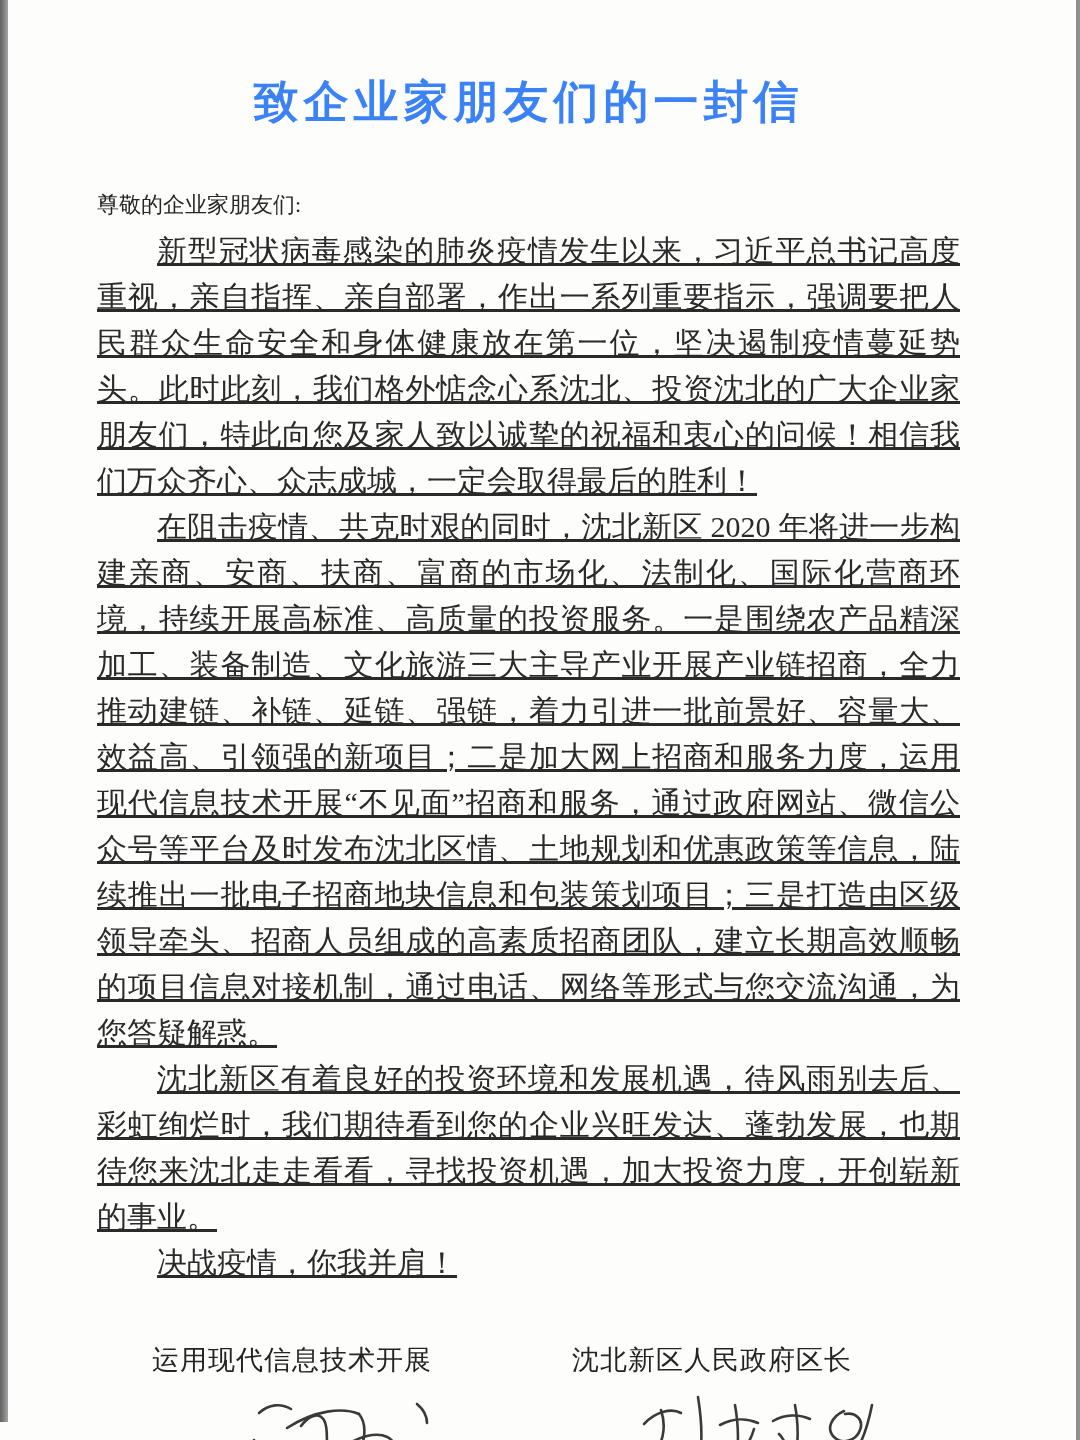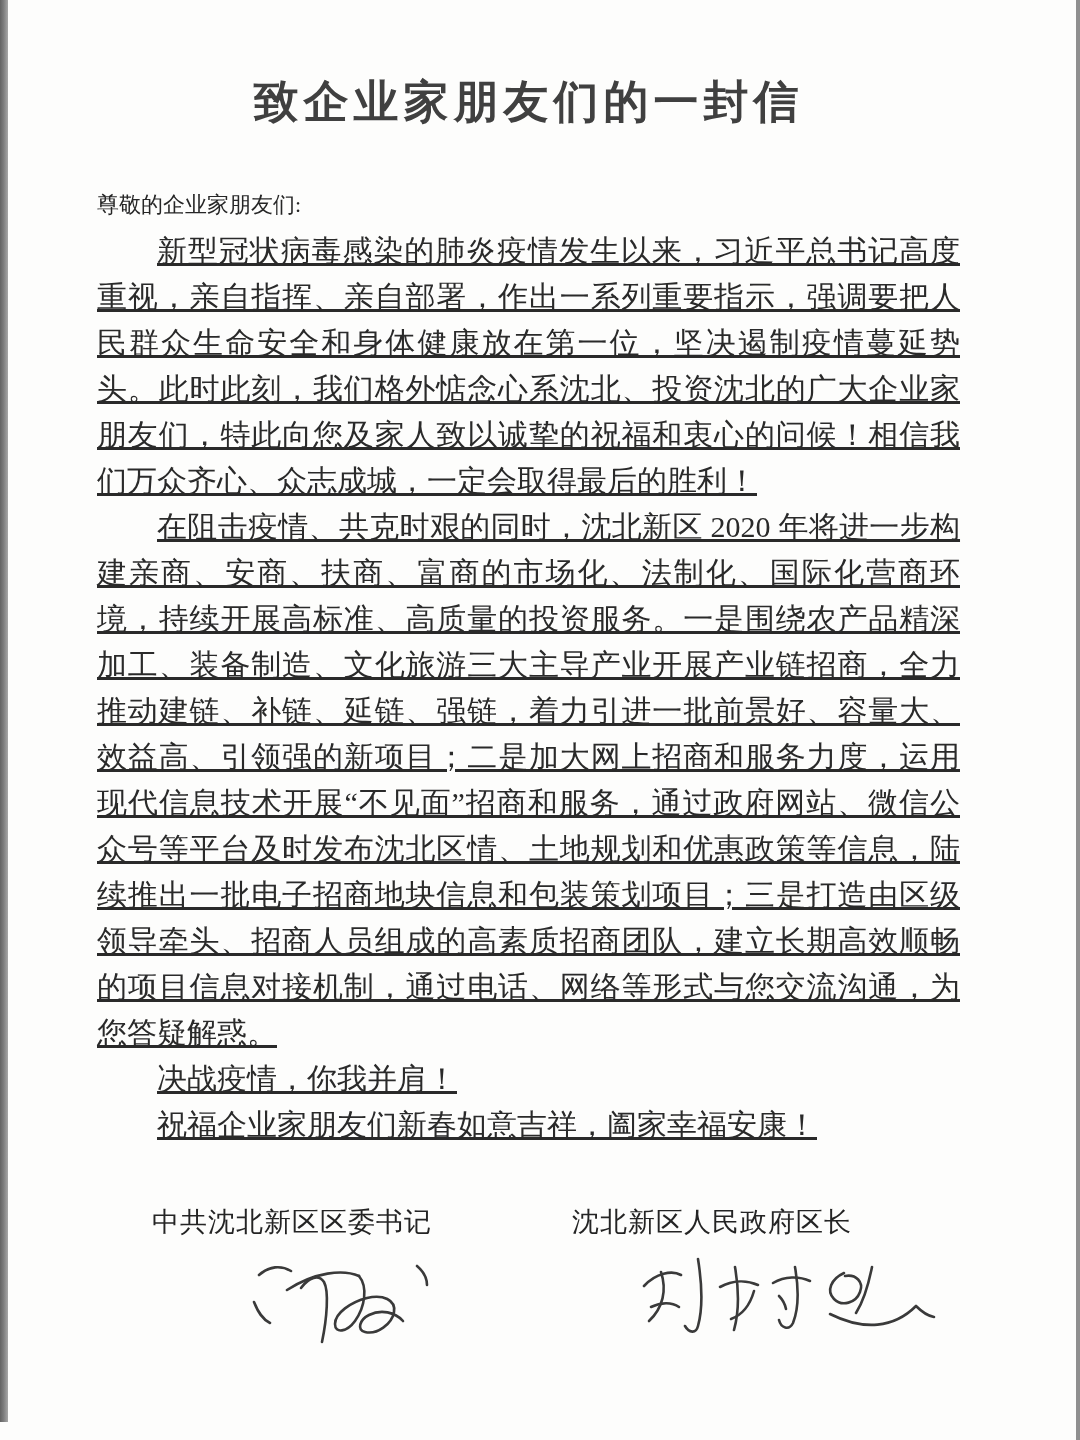--- a/index.html
+++ b/index.html
@@ -30,21 +30,21 @@
     position: absolute;
     left: 97px; top: 72px;
     width: 863px;
   }
   .title {
     margin: 0;
     text-align: center;
     font-size: 45px;
     font-weight: 700;
     letter-spacing: 5px;
-    color: #404040;
+    color: #3b82f6;
   }
   .salutation {
     margin: 50px 0 0 0;
     font-size: 22px;
     line-height: 46px;
   }
   .body-text p {
     margin: 0;
     font-size: 30px;
     line-height: 46px;
@@ -85,28 +85,28 @@
 
   <div class="content">
 
     <h1 class="title">致企业家朋友们的一封信</h1>
 
     <div class="salutation">尊敬的企业家朋友们:</div>
 
     <div class="body-text">
       <p>新型冠状病毒感染的肺炎疫情发生以来，习近平总书记高度重视，亲自指挥、亲自部署，作出一系列重要指示，强调要把人民群众生命安全和身体健康放在第一位，坚决遏制疫情蔓延势头。此时此刻，我们格外惦念心系沈北、投资沈北的广大企业家朋友们，特此向您及家人致以诚挚的祝福和衷心的问候！相信我们万众齐心、众志成城，一定会取得最后的胜利！</p>
       <p>在阻击疫情、共克时艰的同时，沈北新区 2020 年将进一步构建亲商、安商、扶商、富商的市场化、法制化、国际化营商环境，持续开展高标准、高质量的投资服务。一是围绕农产品精深加工、装备制造、文化旅游三大主导产业开展产业链招商，全力推动建链、补链、延链、强链，着力引进一批前景好、容量大、效益高、引领强的新项目；二是加大网上招商和服务力度，运用现代信息技术开展“不见面”招商和服务，通过政府网站、微信公众号等平台及时发布沈北区情、土地规划和优惠政策等信息，陆续推出一批电子招商地块信息和包装策划项目；三是打造由区级领导牵头、招商人员组成的高素质招商团队，建立长期高效顺畅的项目信息对接机制，通过电话、网络等形式与您交流沟通，为您答疑解惑。</p>
+      <p>沈北新区有着良好的投资环境和发展机遇，待风雨别去后、彩虹绚烂时，我们期待看到您的企业兴旺发达、蓬勃发展，也期待您来沈北走走看看，寻找投资机遇，加大投资力度，开创崭新的事业。</p>
       <p>决战疫情，你我并肩！</p>
-      <p>祝福企业家朋友们新春如意吉祥，阖家幸福安康！</p>
     </div>
 
     <div class="sig-row">
 
       <div class="sig-col-left">
-        <div class="sig-label">中共沈北新区区委书记</div>
+        <div class="sig-label">运用现代信息技术开展</div>
         <svg class="sig-svg-left" width="200" height="100" viewBox="0 0 200 100">
           <path class="sig-stroke" d="M12,25 C22,16 34,15 44,21"></path>
           <path class="sig-stroke" d="M7,52 C11,62 15,69 23,73"></path>
           <path class="sig-stroke" d="M40,40 C68,22 96,19 112,26"></path>
           <path class="sig-stroke" d="M54,38 C62,27 72,24 77,32 C82,41 80,68 75,92"></path>
           <path class="sig-stroke" d="M112,26 C121,37 118,57 108,71 C100,82 88,84 88,74 C88,63 104,52 120,48 C136,44 149,50 147,62 C145,74 130,85 118,82 C110,80 112,70 122,65 C134,59 148,62 156,71"></path>
           <path class="sig-stroke" d="M170,16 C176,21 180,28 180,35"></path>
         </svg>
       </div>
 

